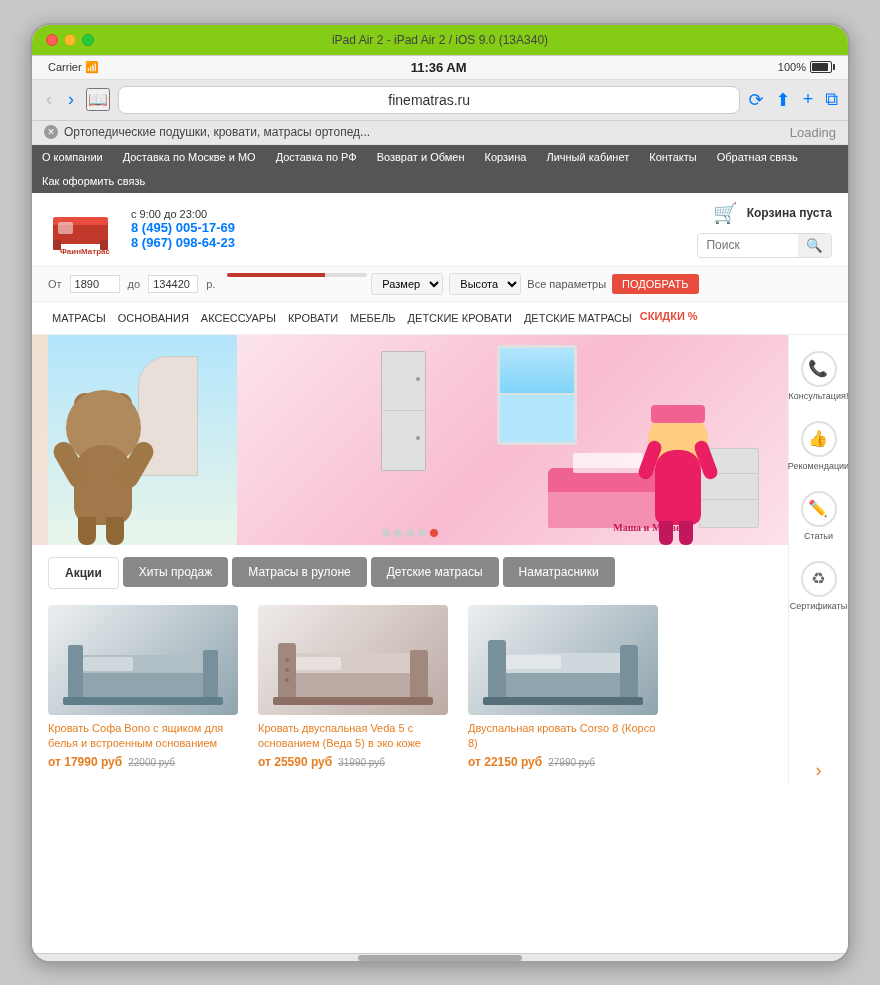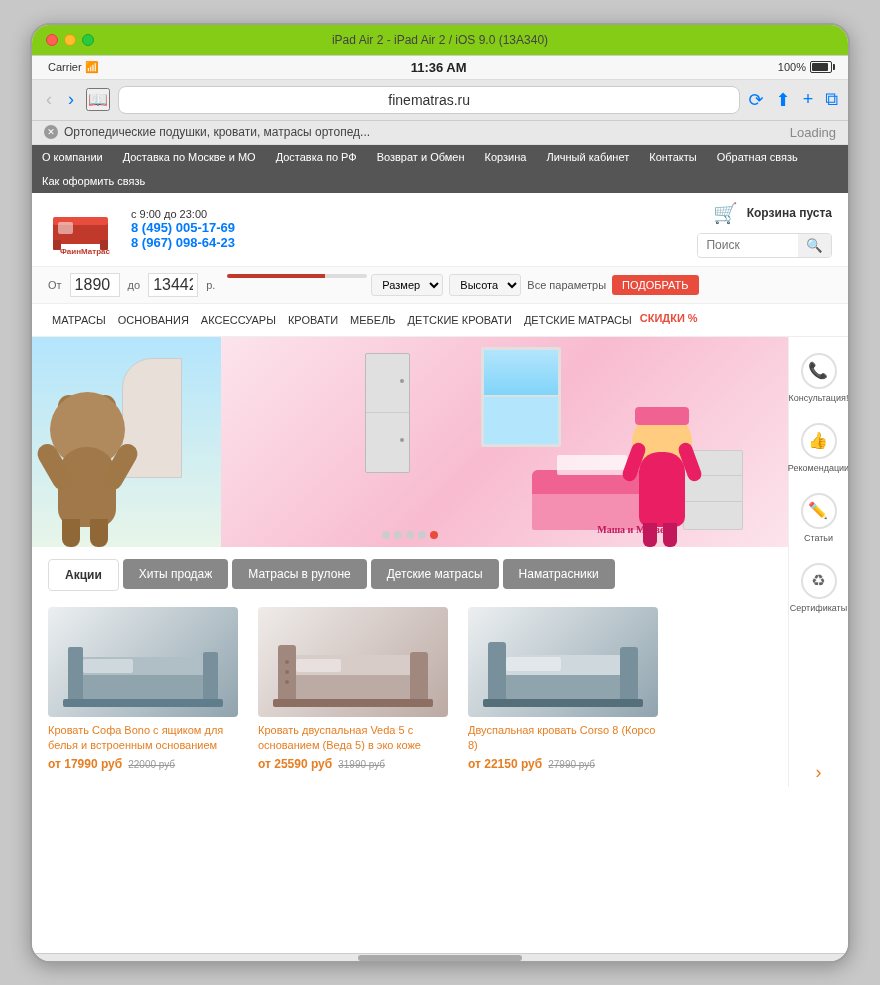--- a/index.html
+++ b/index.html
@@ -141,21 +141,21 @@
     .price-filter {
       padding: 6px 16px;
       background: #fafafa;
       border-bottom: 1px solid #eee;
       display: flex;
       align-items: center;
       gap: 8px;
       flex-wrap: wrap;
     }
     .price-label { font-size: 11px; color: #666; }
-    .price-input { font-size: 16px; color: #333; border: 1px solid #ddd; padding: 2px 4px; width: 50px; }
+    .price-input { font-size: 11px; color: #333; border: 1px solid #ddd; padding: 2px 4px; width: 50px; }
     .price-slider { width: 140px; height: 4px; background: linear-gradient(to right, #c0392b 70%, #ddd 70%); border-radius: 2px; }
     .filter-select { font-size: 11px; padding: 3px 6px; border: 1px solid #ddd; border-radius: 3px; background: #f5f5f5; }
     .filter-btn { background: #e74c3c; color: white; border: none; padding: 4px 10px; border-radius: 3px; font-size: 11px; cursor: pointer; }
     .params-link { font-size: 11px; color: #555; cursor: pointer; }
 
     
     .cat-nav {
       display: flex;
       flex-wrap: wrap;
       padding: 8px 16px;
@@ -179,20 +179,21 @@
       position: relative;
       overflow: hidden;
     }
     
     .slider-bg {
       width: 100%;
       height: 100%;
       background: linear-gradient(to bottom, #b3e5fc, #e8f5e9);
       position: relative;
       overflow: hidden;
+      margin-left: 16px;
     }
 
     
     .slider-dots {
       position: absolute;
       bottom: 8px;
       left: 50%;
       transform: translateX(-50%);
       display: flex;
       gap: 4px;

